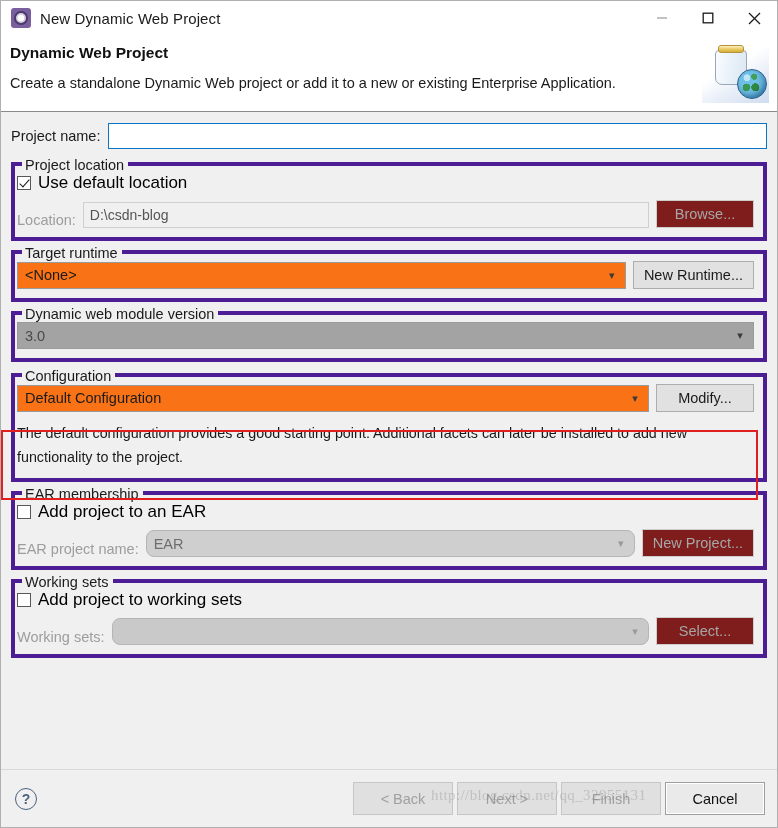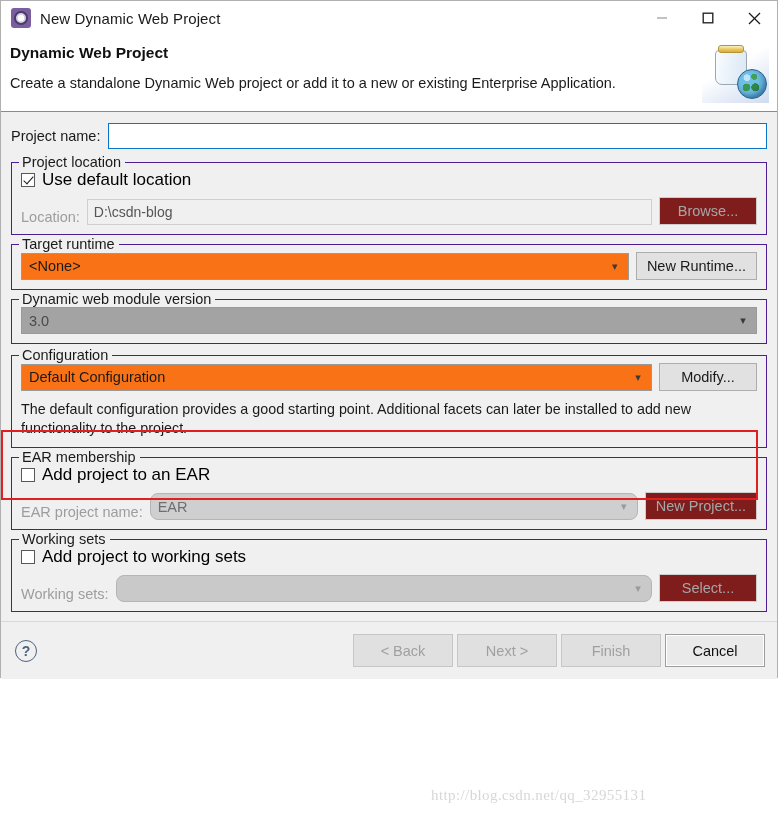--- a/index.html
+++ b/index.html
@@ -6,21 +6,21 @@
   html, body {
     margin: 0; padding: 0;
     width: 778px; height: 828px;
     overflow: hidden;
     background: #ffffff;
     font-family: "Liberation Sans", sans-serif;
   }
 
   .window {
     position: relative;
-    width: 778px; height: 678px;
+    width: 778px; height: 828px;
     background: #f0f0f0;
     border: 1px solid #b0b0b0;
     display: flex; flex-direction: column;
   }
 
   
   .titlebar {
     height: 34px; flex: 0 0 34px;
     background: #ffffff;
     display: flex; align-items: center;
@@ -132,23 +132,23 @@
     flex: 1 1 auto; height: 26px;
     border: 1px solid #0a74c8;
     background: #ffffff;
     font-family: "Liberation Sans", sans-serif;
     font-size: 14px; color: #1a1a1a;
     padding: 0 5px; outline: none;
   }
 
   
   .group {
-    border: 1px solid #4c1d95;
+    border: 4px solid #4c1d95;
     margin-bottom: 9px;
-    padding: 7px 9px 9px 9px;
+    padding: 7px 9px 9px 2px;
     position: relative;
   }
   .group > .legend {
     position: absolute; top: -9px; left: 7px;
     background: #f0f0f0;
     padding: 0 4px 0 3px;
     font-size: 14.5px; color: #1a1a1a;
     white-space: nowrap;
   }
 
@@ -221,21 +221,21 @@
   }
   .combo.disabled { background: #cfcfcf; border-color: #b5b5b5; color: #6e6e6e; border-radius: 8px; }
   .combo.disabled .carat { color: #9a9a9a; }
   .combo.light { background: #f97316; align-items: center; }
   .combo.greyed { background: #a3a3a3; color: #4a4a4a; }
 
   .combo-row { display: flex; align-items: center; }
 
   .desc-text {
     font-size: 14.3px; color: #1a1a1a;
-    line-height: 19px;
+    line-height: 24px;
     margin-top: 9px;
   }
 
   
   .redbox {
     position: absolute;
     border: 2px solid #e02020;
     pointer-events: none;
     z-index: 6;
   }

